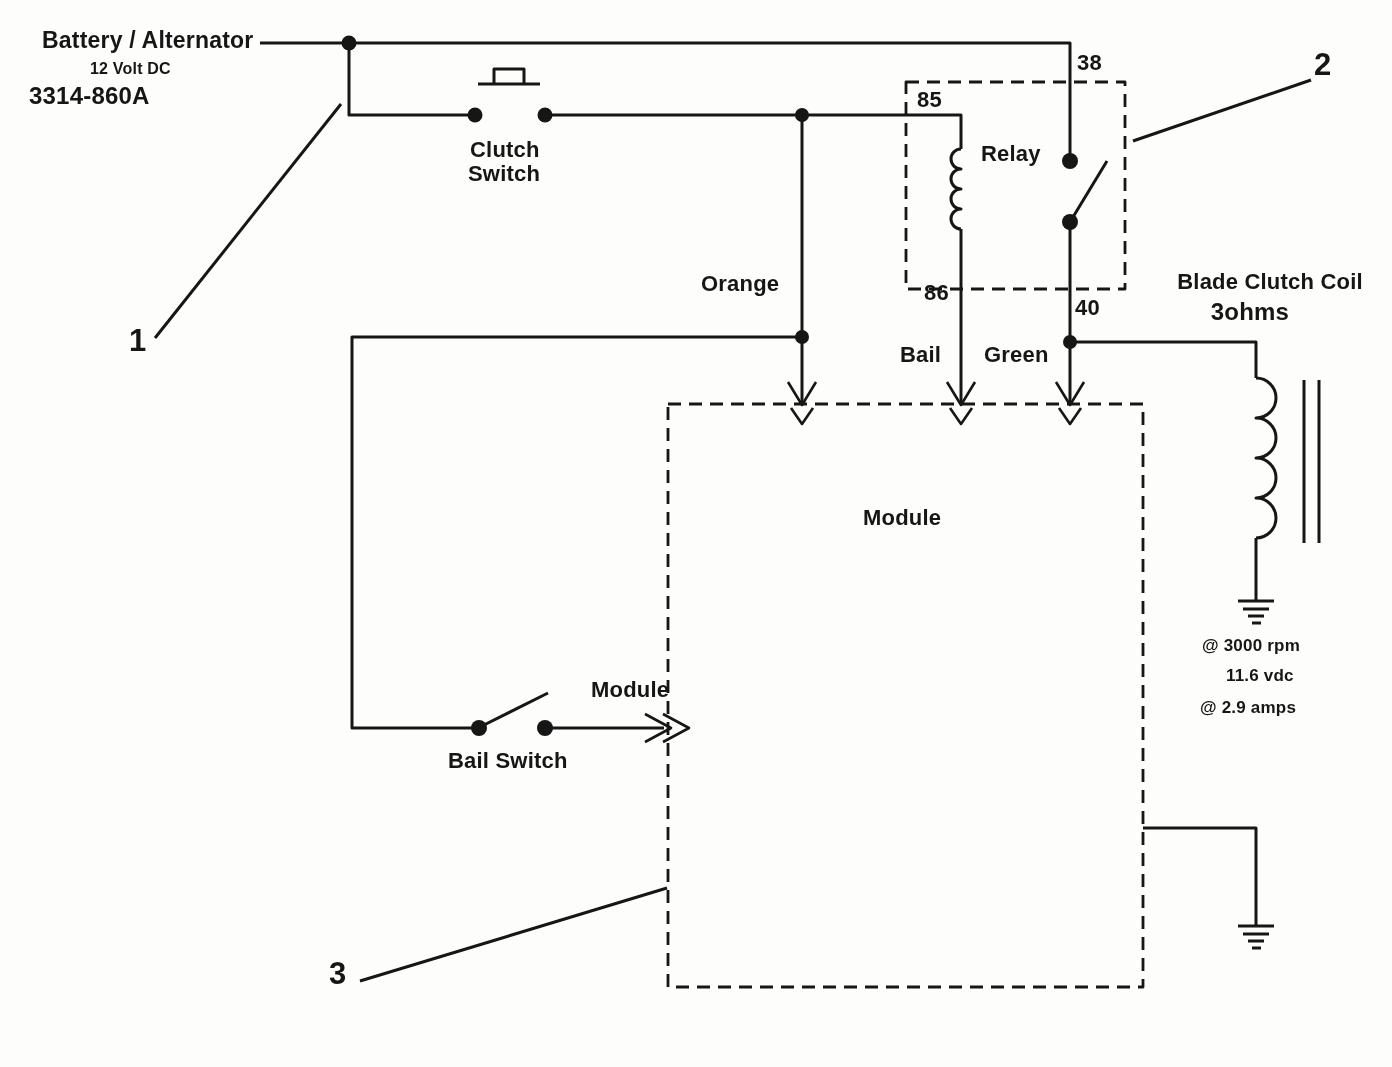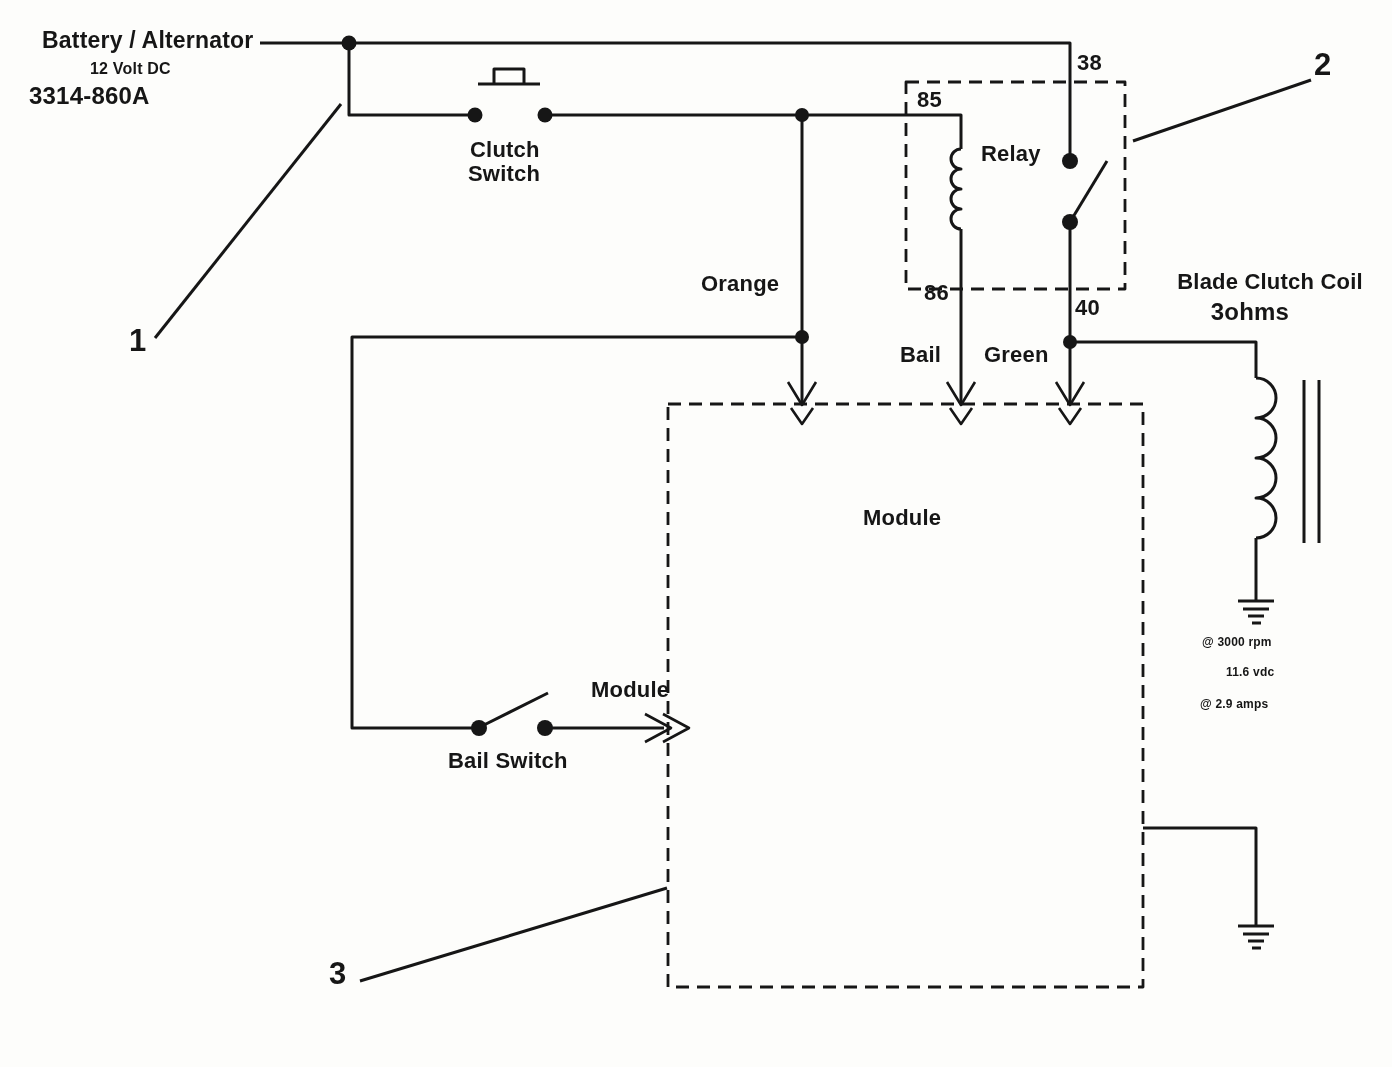--- a/index.html
+++ b/index.html
@@ -12,21 +12,21 @@
   svg.wires path, svg.wires rect{stroke:#161616;fill:none;stroke-linejoin:round;stroke-linecap:butt;}
   .w{stroke-width:3px;}
   .thin{stroke-width:2.6px;}
   .dashed{stroke-width:2.8px;stroke-dasharray:13 8;}
   .dot{fill:#161616;stroke:none;}
   .lbl{
     position:absolute;font-weight:700;color:#161616;
     white-space:pre;line-height:1.12;letter-spacing:0.2px;
   }
   .s23{font-size:23px;} .s22{font-size:22px;} .s21{font-size:24px;}
-  .s17{font-size:12px;} .s16{font-size:16px;} .s31{font-size:31px;}
+  .s17{font-size:17px;} .s16{font-size:16px;} .s31{font-size:31px;}
   .ctr{text-align:center;}
 </style>
 </head>
 <body>
 
 <div class="canvas">
 
   <svg class="wires" width="1392" height="1067" viewBox="0 0 1392 1067">
 
     <path class="w" d="M260,43 H1070 V161"></path>

